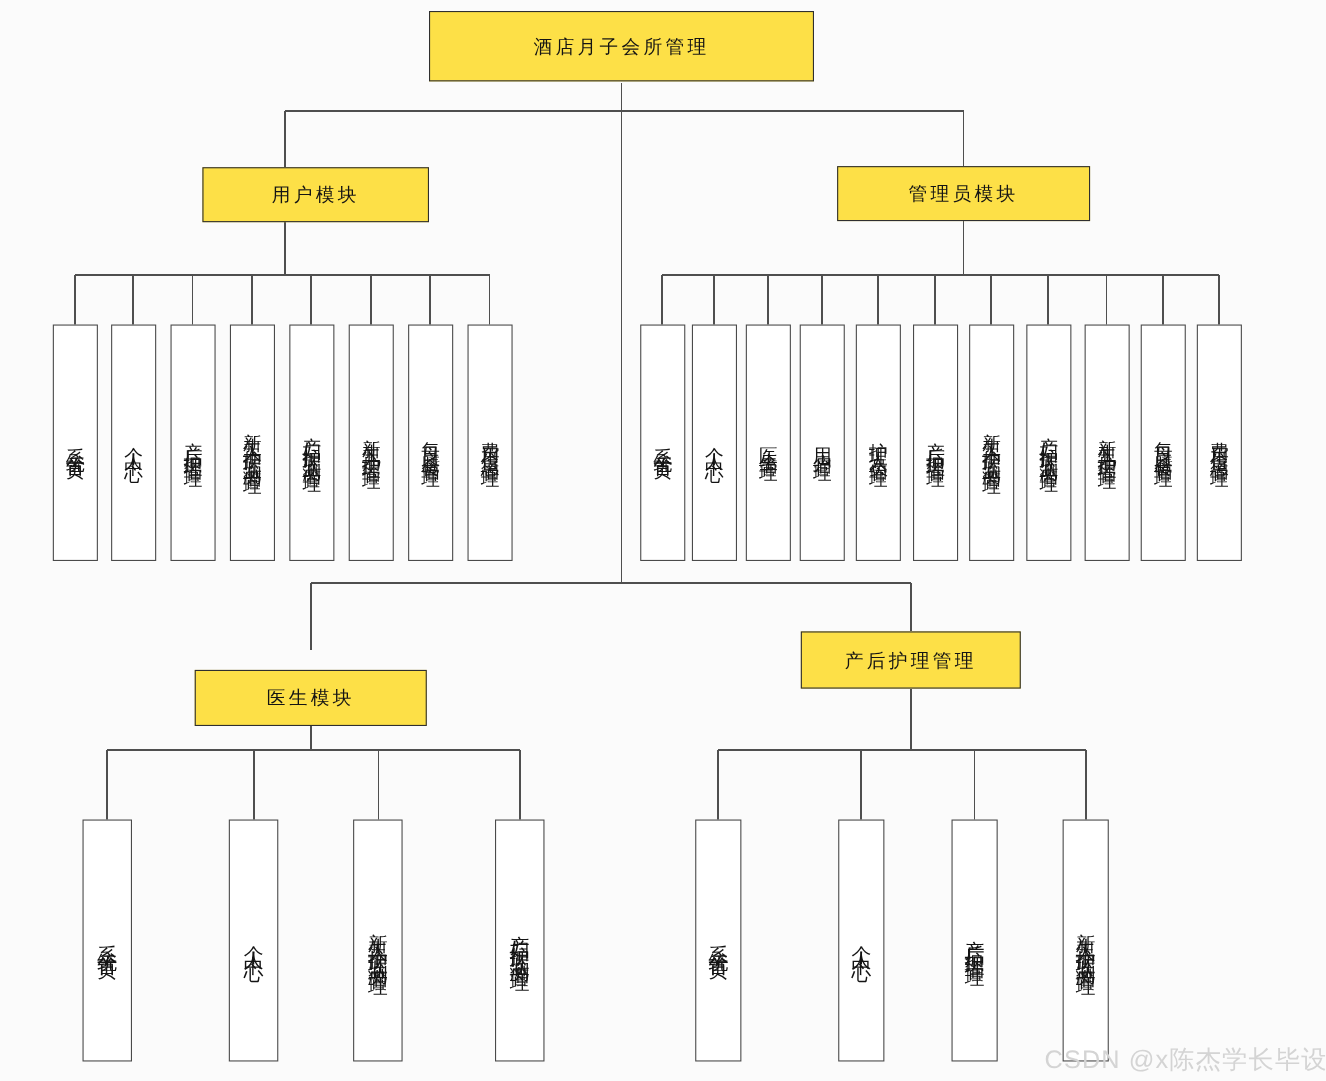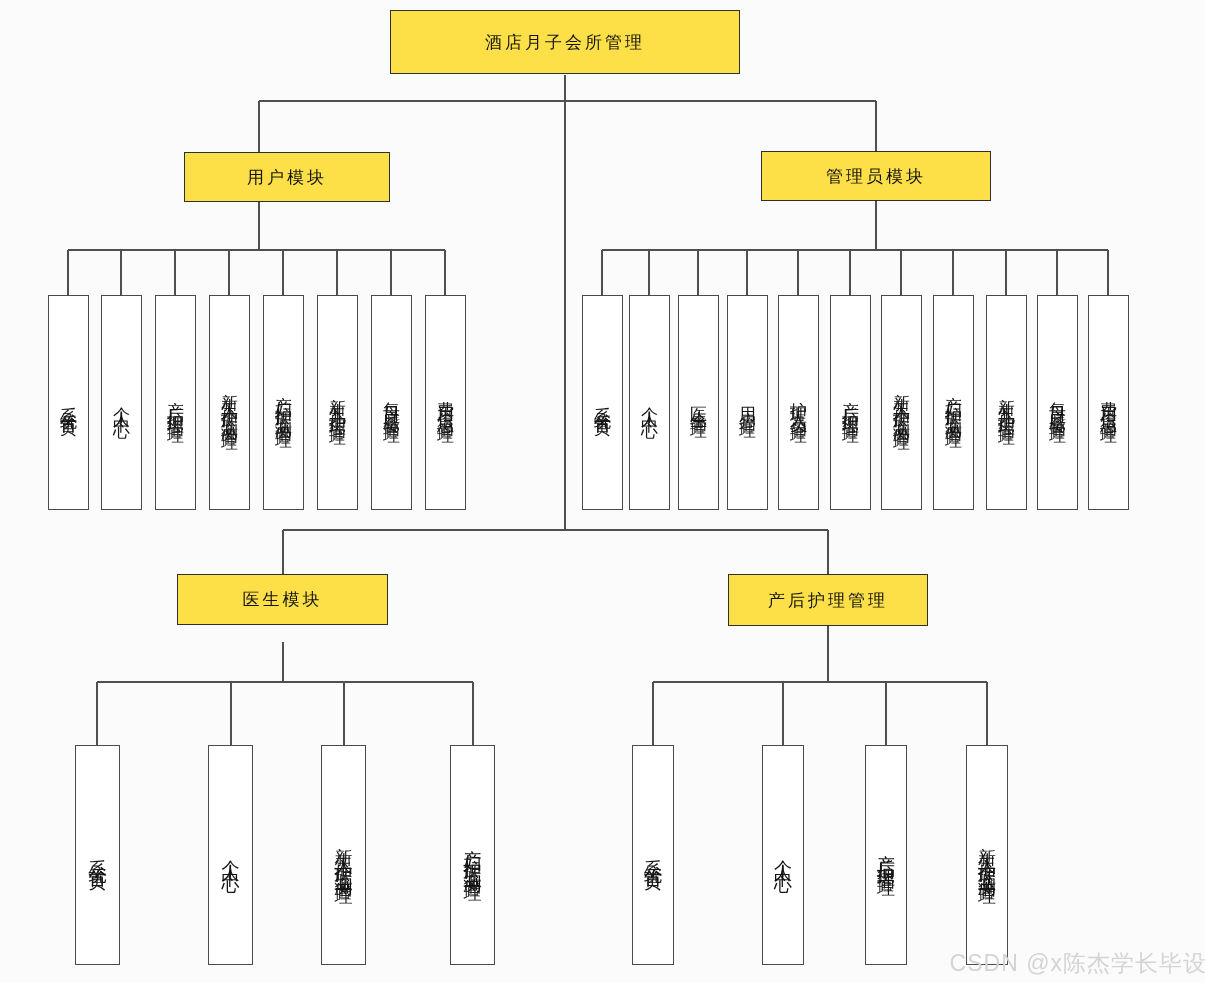--- a/index.html
+++ b/index.html
@@ -77,21 +77,21 @@
       M828 626 V682
       M653 682 H987
       M653 682 V745 M783 682 V745 M886 682 V745 M987 682 V745
     "></path>
   </svg>
 
   <div class="node" style="left:390px;top:10px;width:350px;height:64px;">酒店月子会所管理</div>
 
   <div class="node" style="left:156px;top:152px;width:206px;height:50px;margin-left:28px;">用户模块</div>
   <div class="node" style="left:761px;top:151px;width:230px;height:50px;text-align:right;">管理员模块</div>
-  <div class="node" style="left:177px;top:574px;width:211px;height:51px;">医生模块</div>
+  <div class="node" style="left:177px;top:609px;width:211px;height:51px;">医生模块</div>
   <div class="node" style="left:728px;top:574px;width:200px;height:52px;">产后护理管理</div>
 
   <div class="vnode" style="left:48px;top:295px;width:41px;height:215px;">系统首页</div>
   <div class="vnode" style="left:101px;top:295px;width:41px;height:215px;">个人中心</div>
   <div class="vnode" style="left:155px;top:295px;width:41px;height:215px;">产后护理管理</div>
   <div class="vnode" style="left:209px;top:295px;width:41px;height:215px;">新生人护理监测管理</div>
   <div class="vnode" style="left:263px;top:295px;width:41px;height:215px;">产妇护理监测管理</div>
   <div class="vnode" style="left:317px;top:295px;width:41px;height:215px;">新生儿护理管理</div>
   <div class="vnode" style="left:371px;top:295px;width:41px;height:215px;">每日膳食管理</div>
   <div class="vnode" style="left:425px;top:295px;width:41px;height:215px;">费用信息管理</div>

